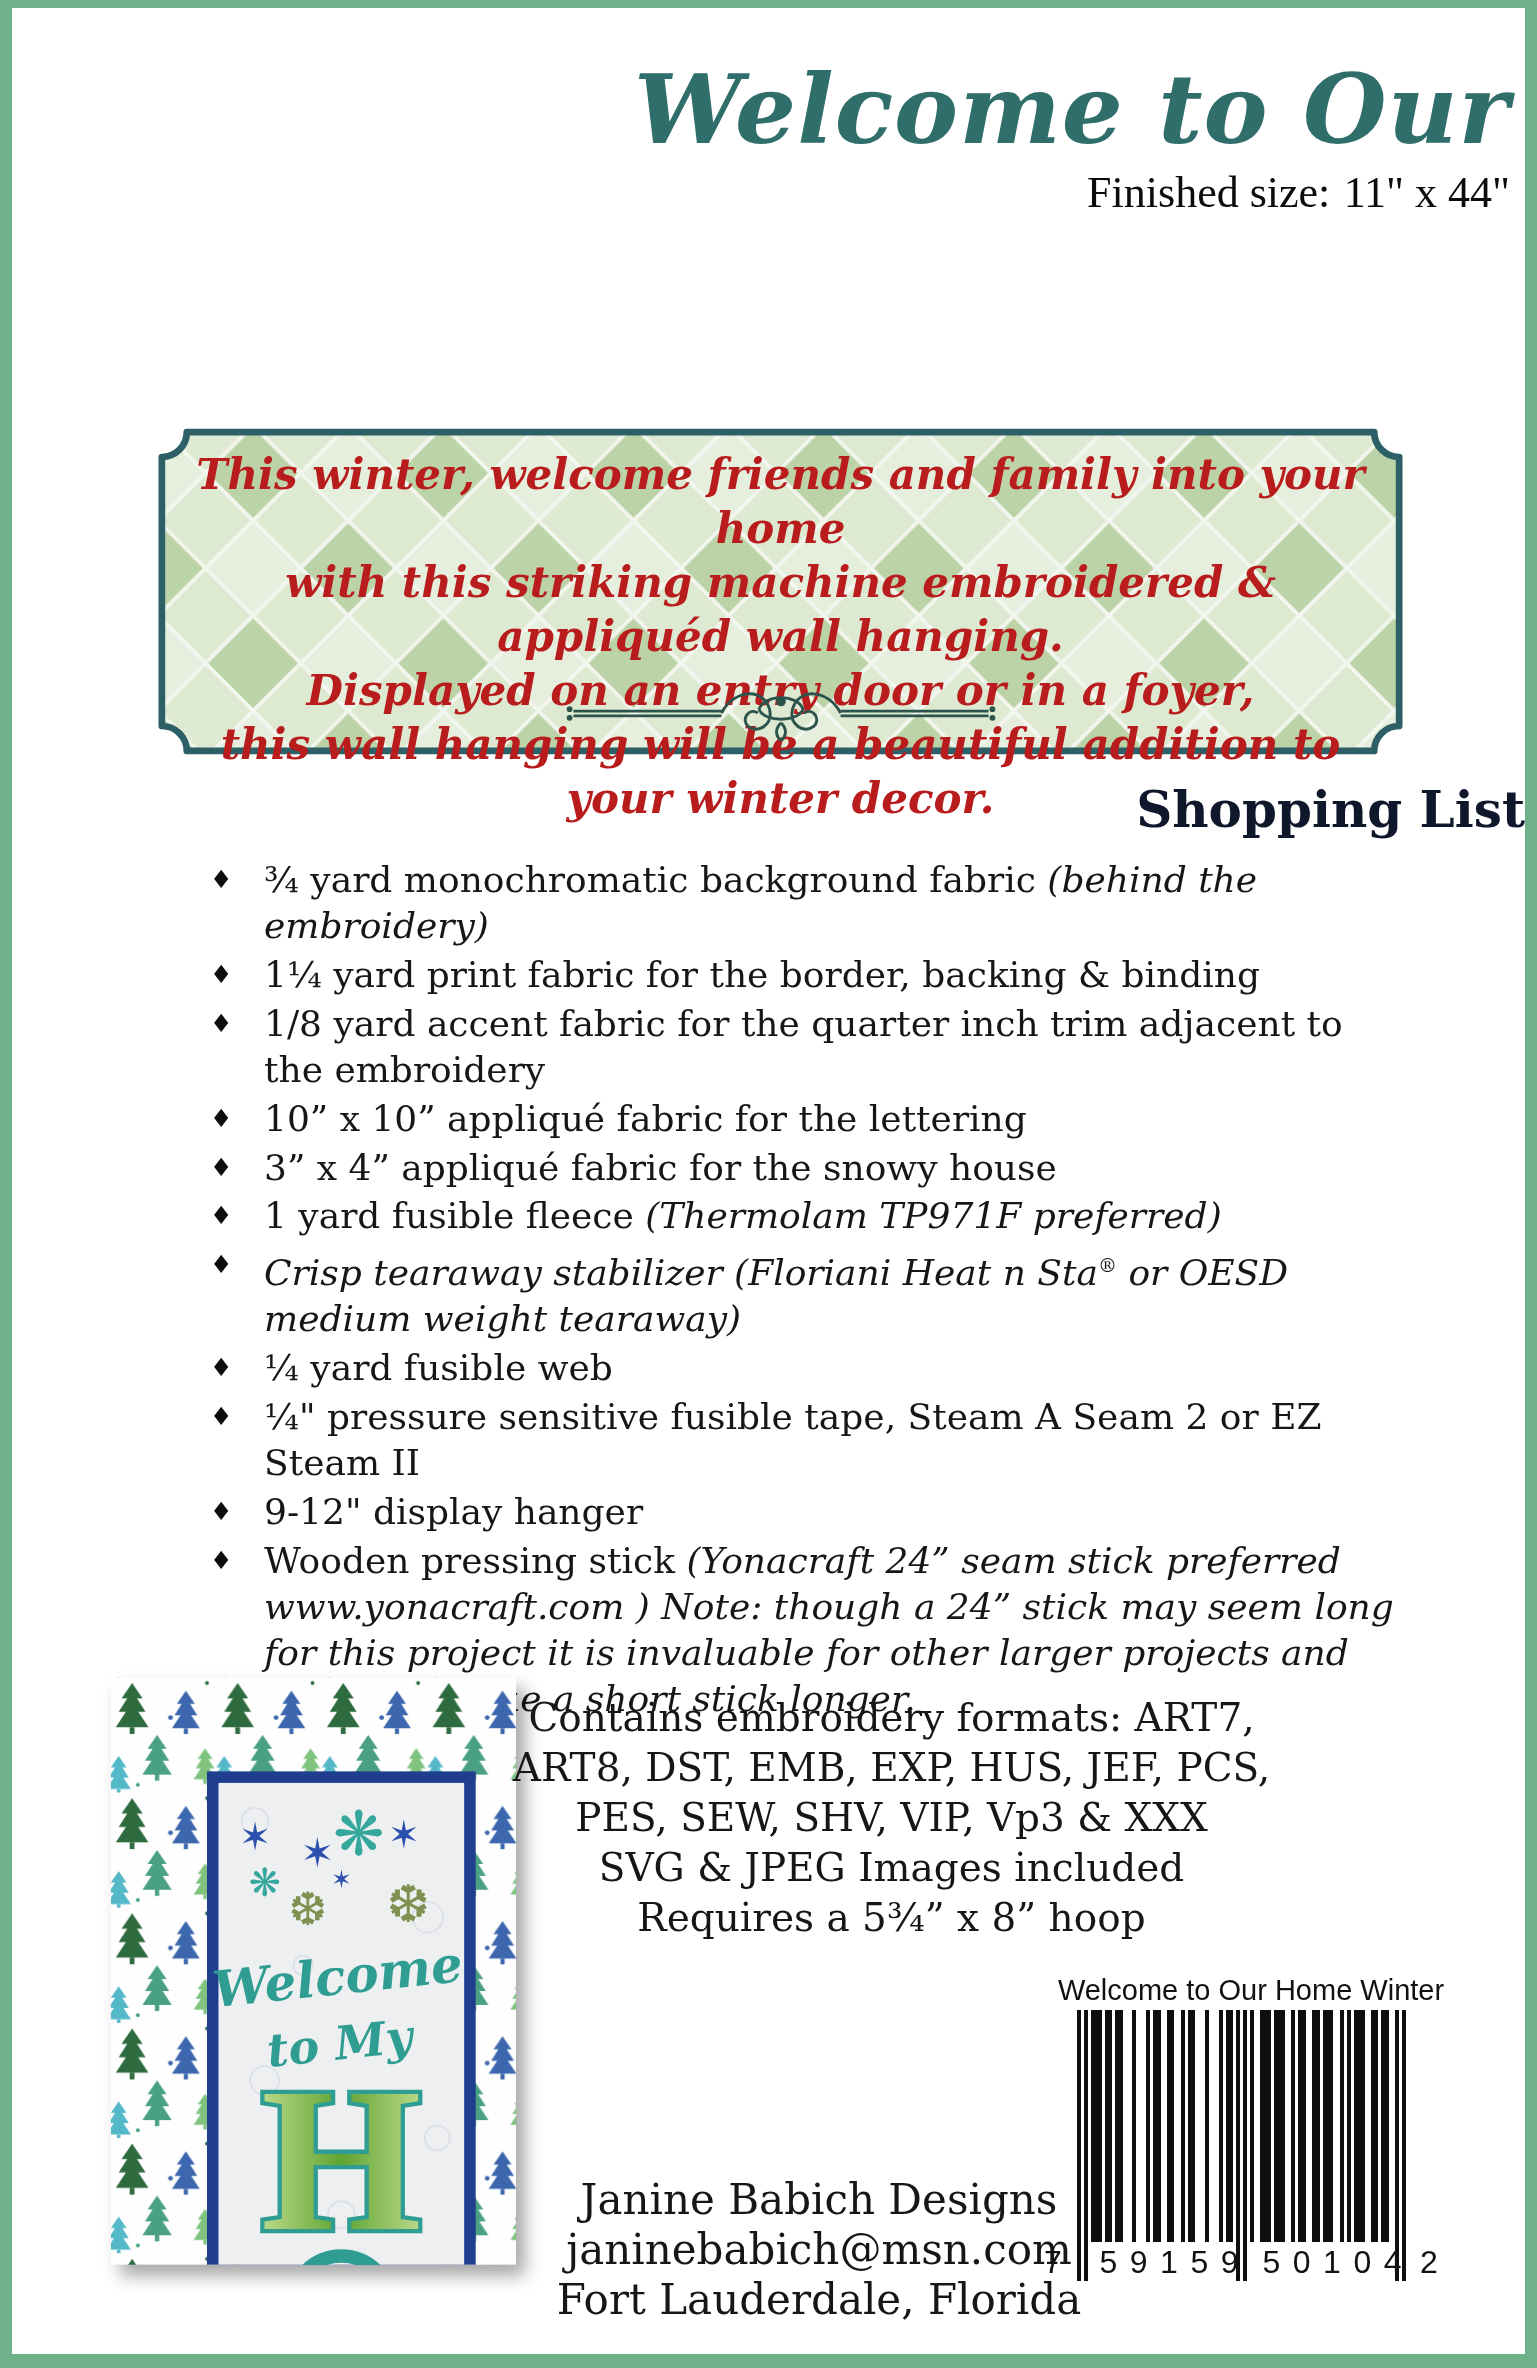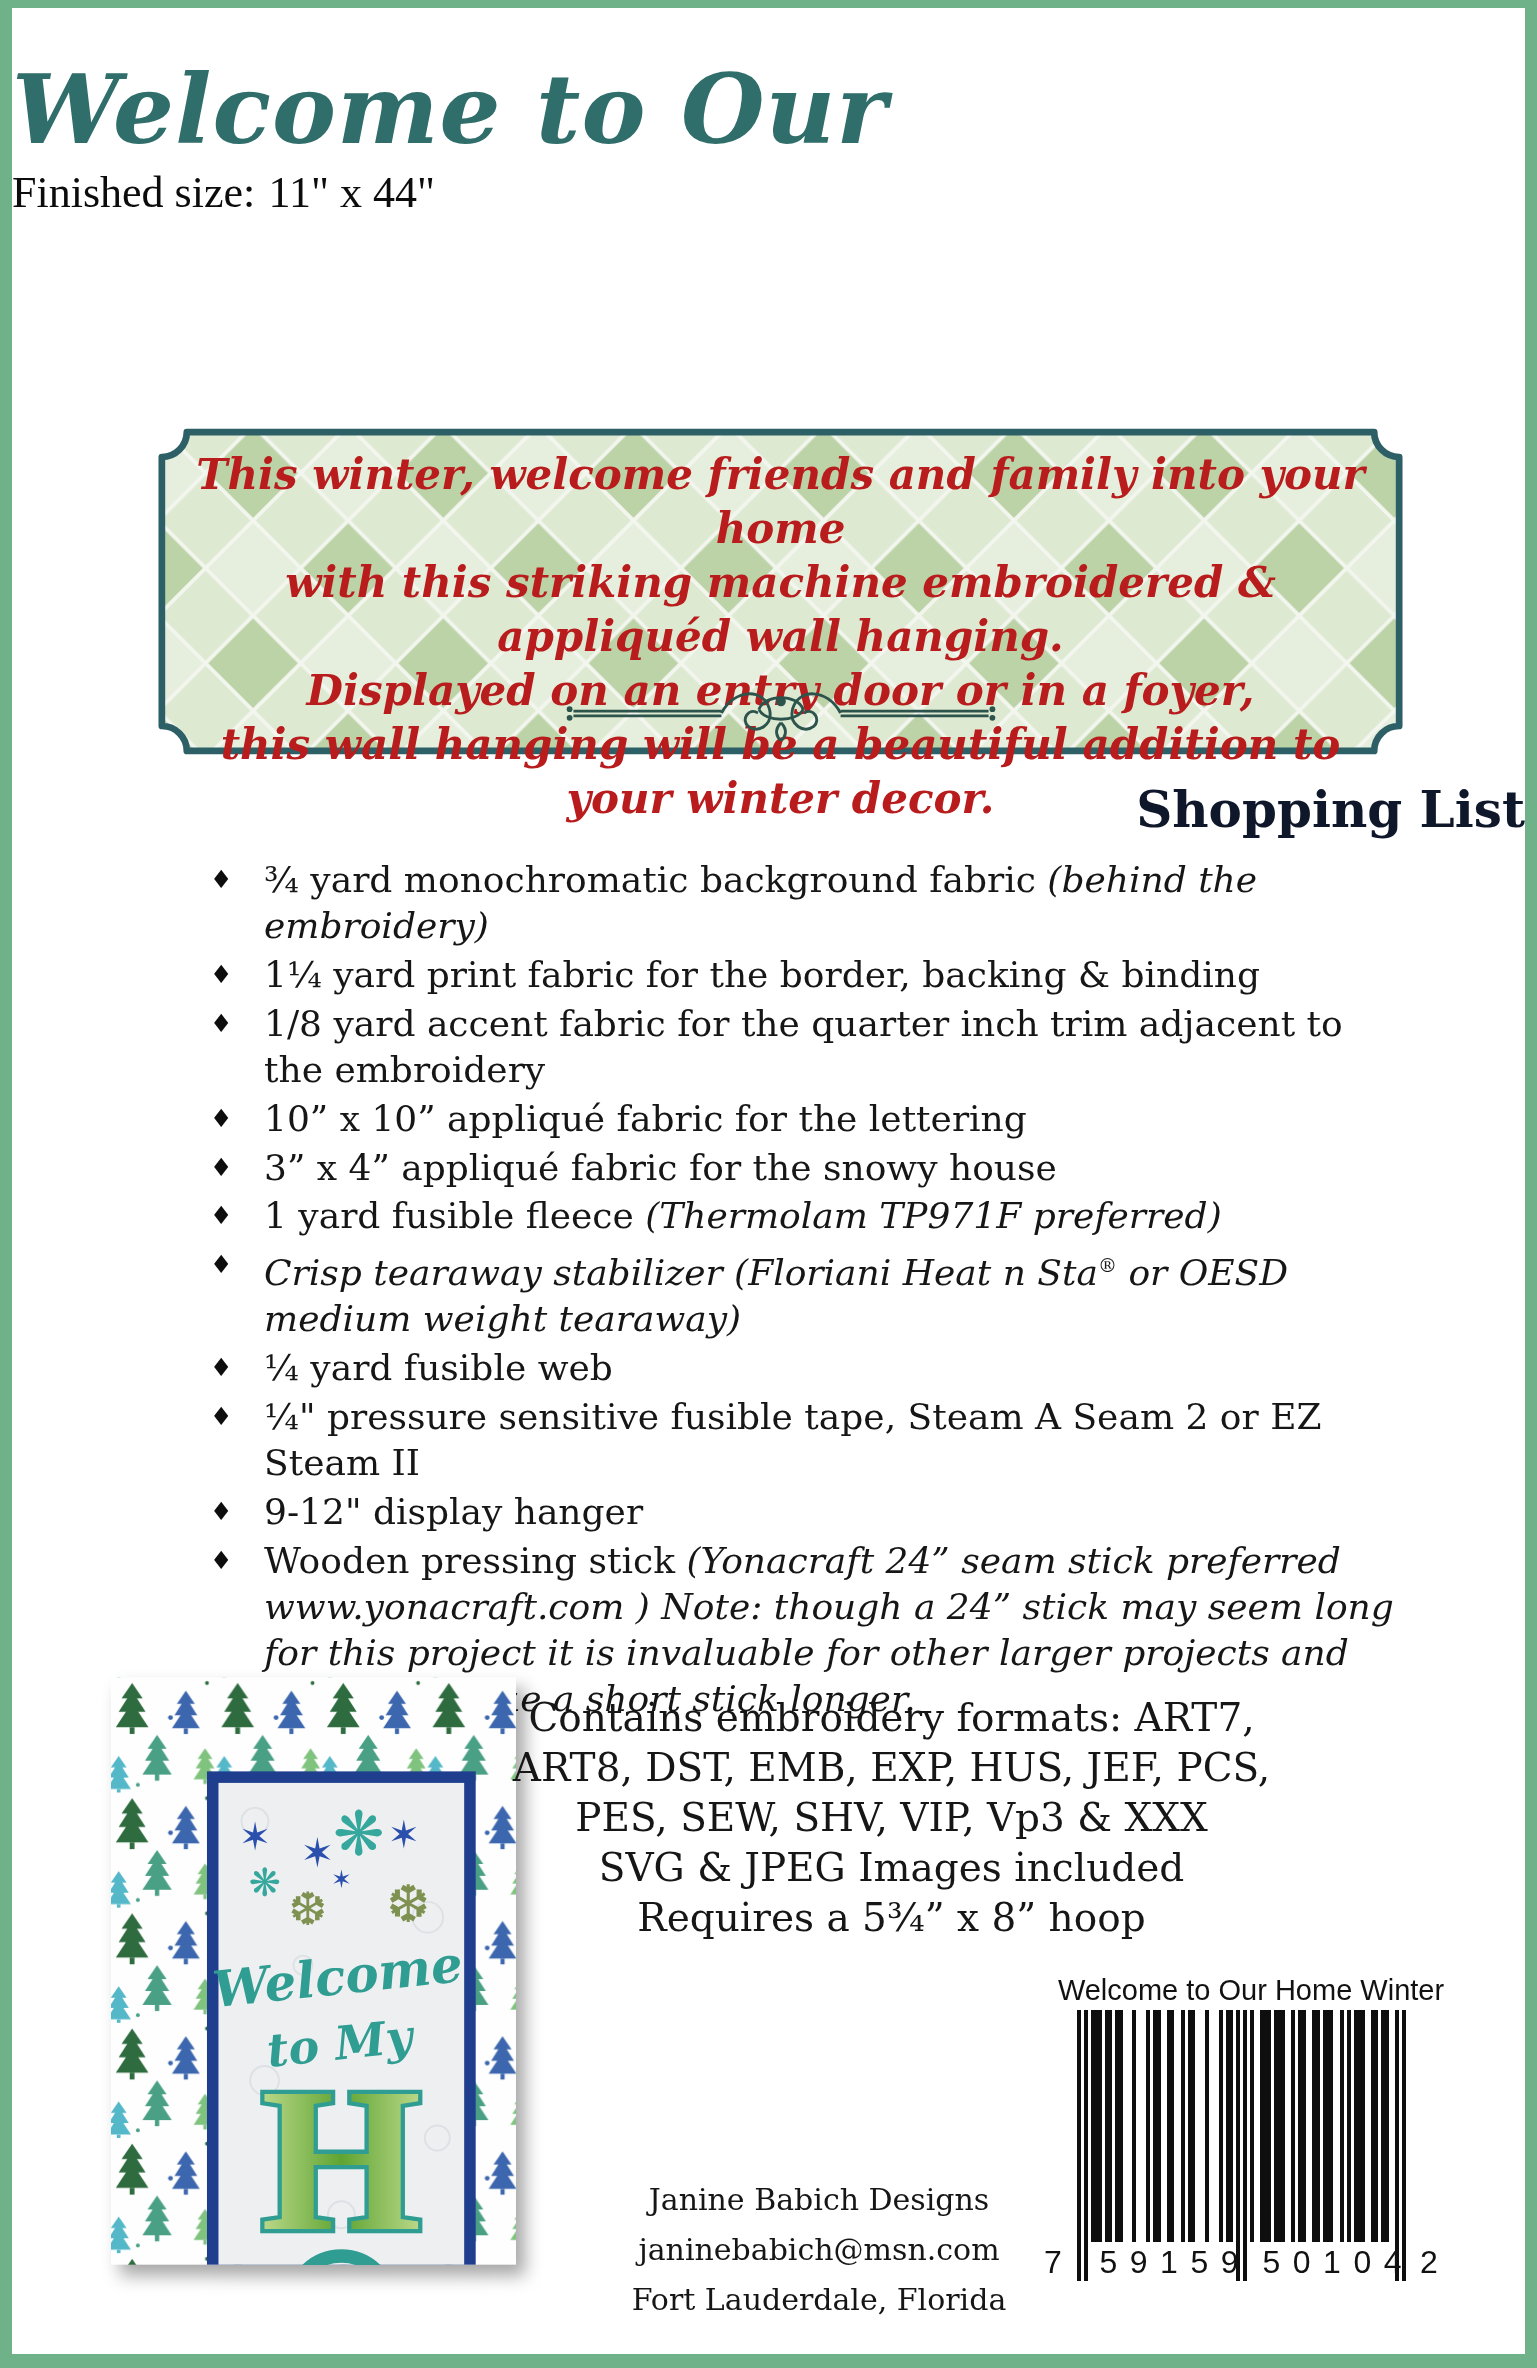--- a/index.html
+++ b/index.html
@@ -9,21 +9,21 @@
     position:relative;
     width:1537px;height:2368px;
     box-sizing:border-box;
     background:#ffffff;
     border-style:solid;
     border-color:var(--page-border,#6fb28a);
     border-width:8.6px 12.5px 14.4px 12.5px;
     overflow:hidden;
   }
   
-  .title{position:absolute;top:52px;left:0;right:15px;text-align:left;}
+  .title{position:absolute;top:52px;left:0;right:15px;text-align:right;}
   .t1{font-family:"DejaVu Serif",serif;font-style:italic;font-weight:600;
       font-size:96px;line-height:1.05;color:var(--title-teal,#2f6e6a);letter-spacing:1px;}
   .t2{margin-top:-9.6px;color:var(--title-teal,#2f6e6a);white-space:nowrap;}
   .home{font-family:"Liberation Serif",serif;font-weight:400;font-size:123px;
         letter-spacing:17.3px;vertical-align:baseline;}
   .winter{font-family:"DejaVu Serif",serif;font-style:italic;font-weight:600;
         font-size:113px;margin-left:21px;}
   .copy{font-size:33px;font-weight:700;vertical-align:56px;margin-left:5.8px;}
   .fsize{margin-top:5.8px;font-family:"Liberation Serif",serif;font-size:44px;color:#0c0c0c;}
   .fsize .fsv{margin-left:13.4px;}
@@ -42,21 +42,21 @@
   .itext{font-size:36px;line-height:46px;color:var(--text-black,#161616);}
   .itext .it{font-style:italic;}
   .itext sup{font-size:19px;}
   
   .photo{position:absolute;left:99px;top:1669px;width:405px;height:588px;
       filter:drop-shadow(9.6px 11.5px 8.6px rgba(0,0,0,0.35));}
   
   .formats{position:absolute;left:495px;top:1685px;width:769px;text-align:center;
       font-size:39px;line-height:50px;color:var(--text-black,#161616);}
   .contact{position:absolute;left:543px;top:2167px;width:528px;text-align:center;
-      font-size:30px;line-height:50px;color:var(--text-black,#161616);}
+      font-size:42px;line-height:50px;color:var(--text-black,#161616);}
   
   .upc-label{position:absolute;left:1018px;top:1966px;width:442px;text-align:center;
       font-family:"Liberation Sans",sans-serif;font-size:29px;color:#111;}
   .upc{position:absolute;left:1030px;top:2002px;width:442px;height:288px;}
   .upc-bars{position:absolute;left:35px;top:0;width:330px;height:271px;}
   .bar{position:absolute;top:0;background:#0e0e0e;}
   .d{position:absolute;top:234px;font-family:"Liberation Sans",sans-serif;
       font-size:32px;color:#111;}
   .dfirst{left:-7.7px;width:37px;text-align:center;}
   .dleft{left:45px;width:146px;text-align:center;letter-spacing:12.5px;text-indent:12.5px;}

